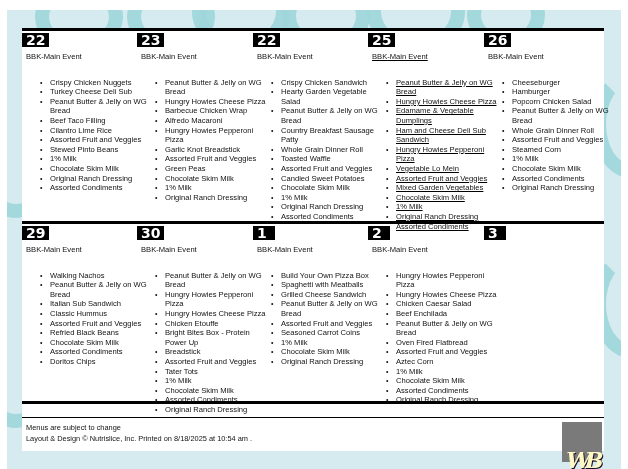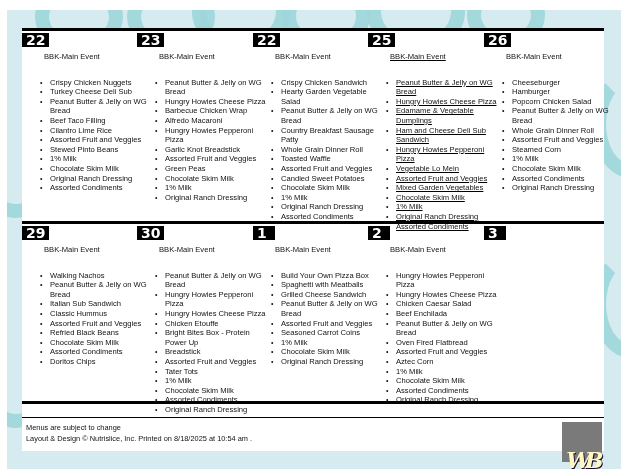--- a/index.html
+++ b/index.html
@@ -24,21 +24,21 @@
   }
   .day {
     position: absolute; top: 0; width: 115px;
   }
   .daynum {
     display: inline-block; background: #000; color: #fff; font-weight: bold;
     font-size: 14px; line-height: 14px; padding: 0 4px; min-width: 14px;
     font-family: "DejaVu Sans", sans-serif;
   }
   .event {
-    font-size: 7.6px; line-height: 9.6px; color: #111; margin-top: 3px; padding-left: 22px;
+    font-size: 7.6px; line-height: 9.6px; color: #111; margin-top: 3px; padding-left: 4px;
     white-space: nowrap;
   }
   ul.items {
     list-style: none; margin: 16px; padding: 0 0 0 1px;
   }
   ul.items li {
     font-size: 7.6px; line-height: 9.6px; color: #111; position: relative;
     padding-left: 11px; width: 104px;
   }
   ul.items li::before {

